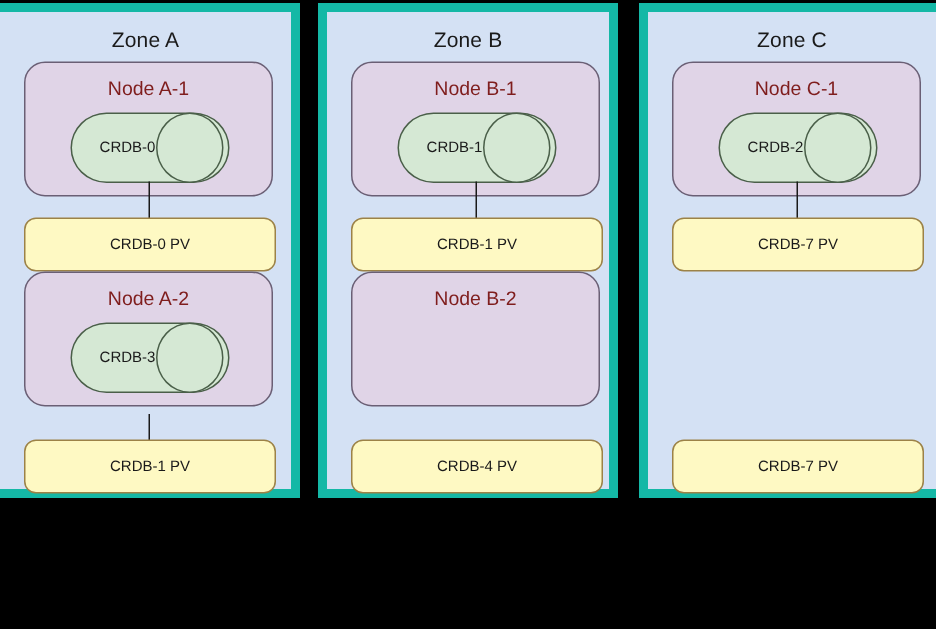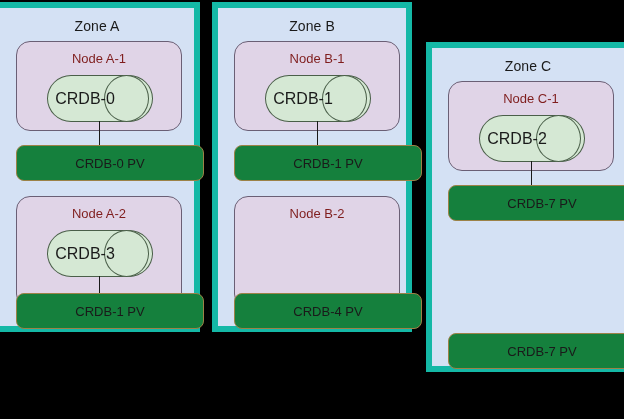--- a/index.html
+++ b/index.html
@@ -27,21 +27,21 @@
   .zone {
     position: absolute;
     top: 2px;
     height: 330px;
     background: #d4e1f4;
     border: 6px solid #14b8a6;
     box-sizing: border-box;
   }
   #zone-a { left: 0px;   width: 200px; border-left: none; }
   #zone-b { left: 212px; width: 200px; }
-  #zone-c { left: 426px; width: 198px; border-right: none; margin-top: 40px; }
+  #zone-c { left: 426px; width: 198px; border-right: none; }
 
   .zone-label {
     position: absolute;
     top: 10px;
     left: 0;
     right: 0;
     text-align: center;
     font-size: 14px;
     color: #1a1a1a;
     letter-spacing: 0.1px;
@@ -60,21 +60,21 @@
   .node-label {
     position: absolute;
     top: 9px;
     left: 0;
     right: 0;
     text-align: center;
     font-size: 13px;
     color: #7f1d1d;
   }
   .node-row-1 { top: 33px;  height: 90px; }
-  .node-row-2 { top: 188px; height: 112px; padding-left: 48px; }
+  .node-row-2 { top: 173px; height: 90px; padding-left: 48px; }
 
   
   .cyl {
     position: absolute;
     left: 30px;
     top: 33px;
     width: 106px;
     height: 47px;
   }
   .cyl-body {
@@ -101,49 +101,49 @@
   }
   .cyl-text {
     position: absolute;
     left: 2px;
     top: 0;
     width: 72px;
     height: 47px;
     display: flex;
     align-items: center;
     justify-content: center;
-    font-size: 16px;
+    font-size: 10px;
     color: #1a1a1a;
     z-index: 3;
   }
 
   
   .connector {
     position: absolute;
     width: 1px;
     background: #1a1a1a;
     left: 99px;
   }
   .conn-row-1 { top: 113px; height: 25px; }
   .conn-row-2 { top: 268px; height: 25px; }
 
   
   .pv {
     position: absolute;
     left: 16px;
-    width: 188px;
+    width: 168px;
     height: 36px;
-    background: #15803d;
+    background: #fef9c3;
     border: 1px solid #9c8247;
     border-radius: 8px;
     box-sizing: border-box;
     display: flex;
     align-items: center;
     justify-content: center;
-    font-size: 13px;
+    font-size: 10px;
     color: #1a1a1a;
   }
   .pv-row-1 { top: 137px; }
   .pv-row-2 { top: 285px; }
 </style>
 </head>
 <body>
 
 <div id="canvas">
 

